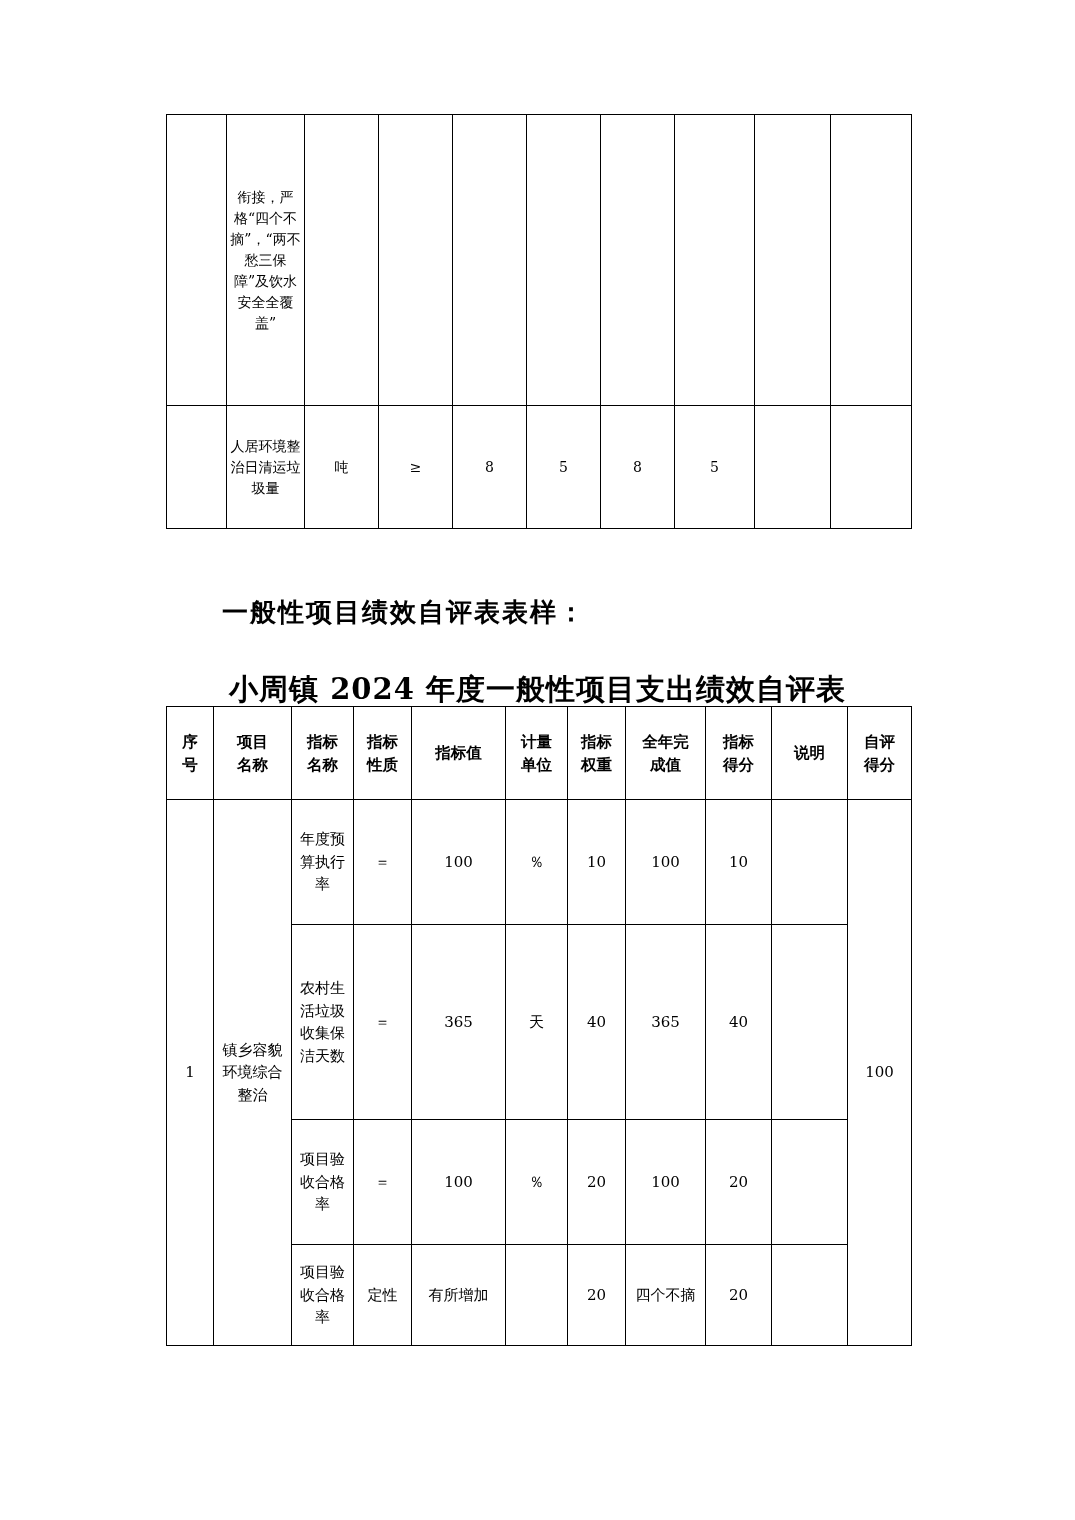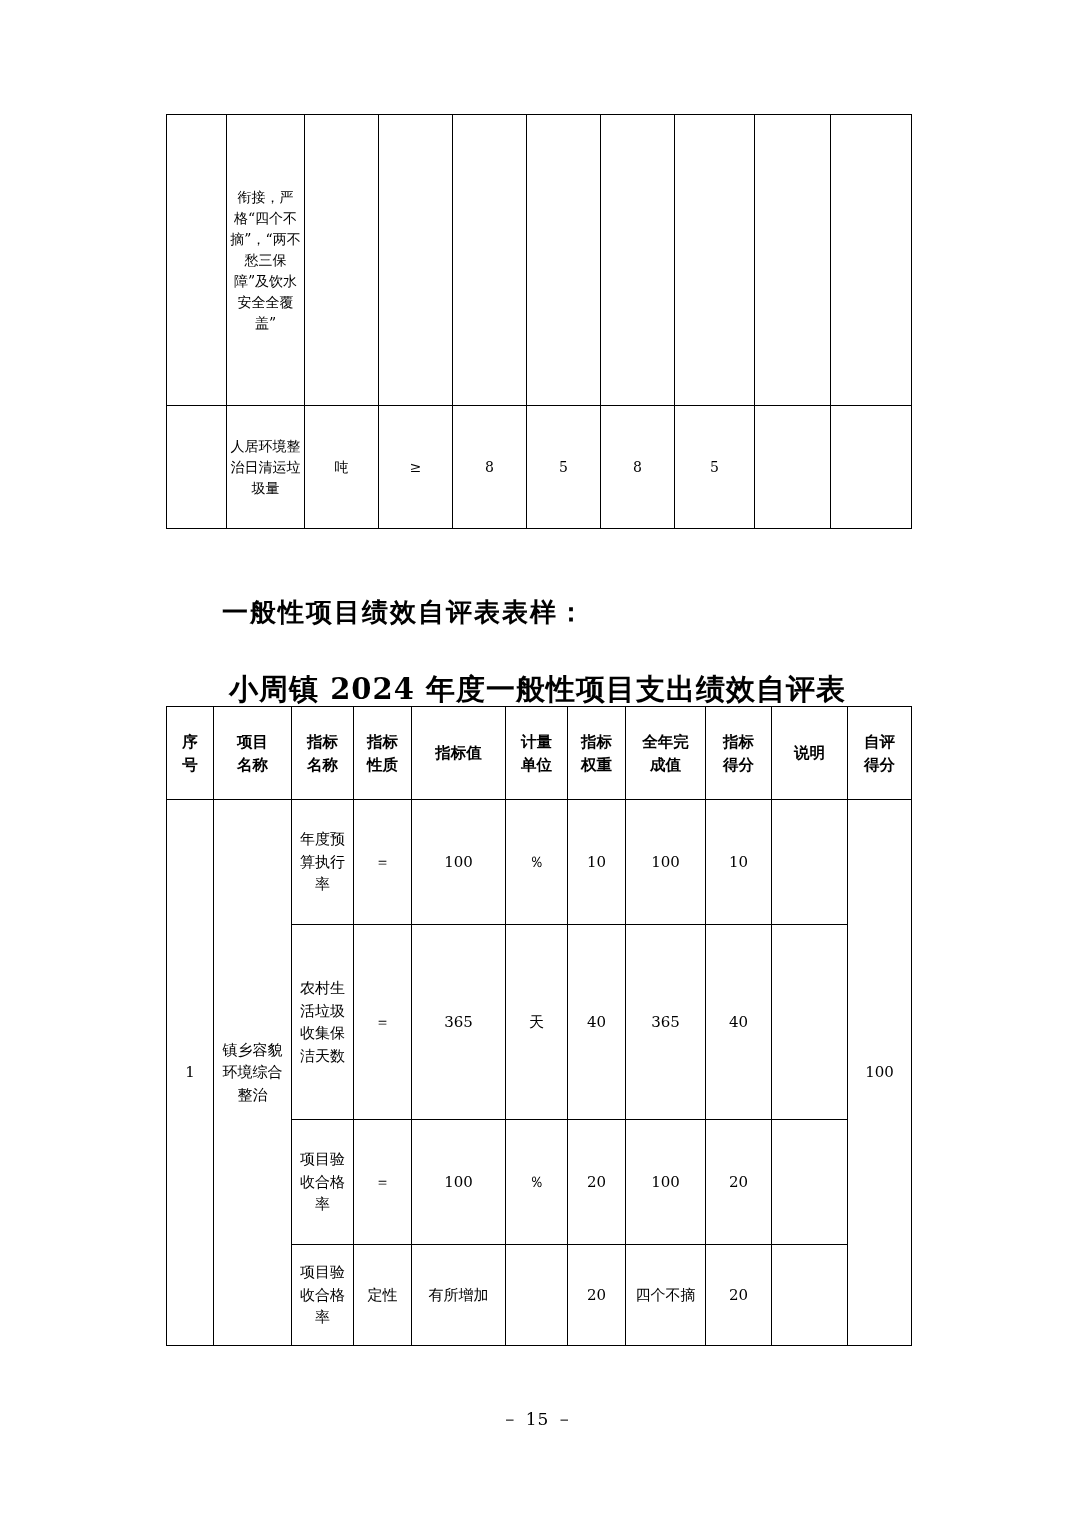--- a/index.html
+++ b/index.html
@@ -264,15 +264,14 @@
         <td>有所增加</td>
         <td></td>
         <td class="num">20</td>
         <td>四个不摘</td>
         <td class="num">20</td>
         <td></td>
       </tr>
     </tbody>
   </table>
 
-  <div class="footer">－ 15 －</div>
 
 </div>
 
 </body></html>

